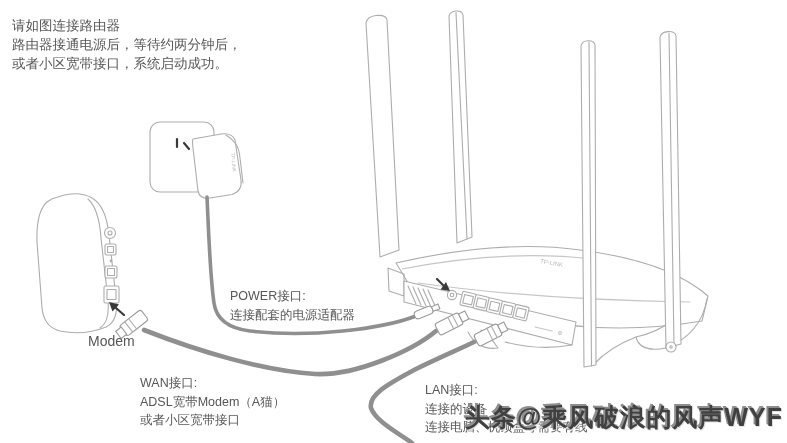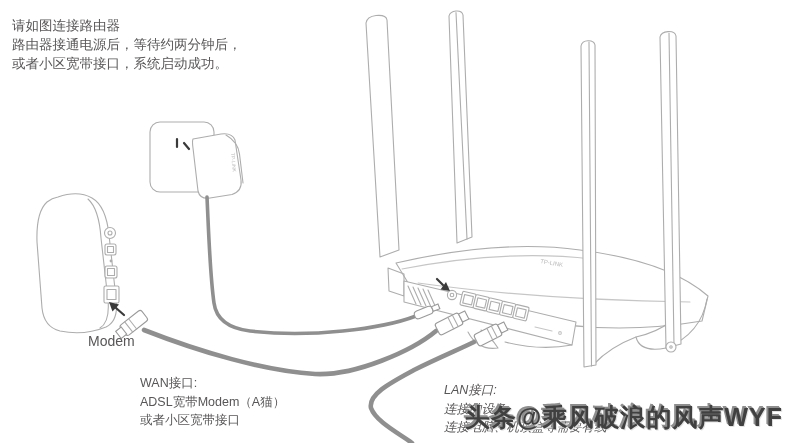--- a/index.html
+++ b/index.html
@@ -6,21 +6,21 @@
   #canvas{
     position:relative;width:787px;height:443px;background:#ffffff;overflow:hidden;
     font-family:"Liberation Sans","DejaVu Sans",sans-serif;
   }
   .txt{position:absolute;color:#585656;}
   #intro{left:12px;top:16px;font-size:13.5px;line-height:19px;}
   #modem-caption{left:88px;top:333px;font-size:14px;}
   .callout{font-size:12.5px;line-height:18.5px;}
   #power-callout{left:230px;top:287px;}
   #wan-callout{left:140px;top:374px;}
-  #lan-callout{left:444px;top:381px;font-style:italic;}
+  #lan-callout{left:425px;top:381px;}
   #watermark{
     position:absolute;right:4px;top:401px;
     font-size:25px;font-weight:bold;letter-spacing:1px;
     color:#404040;
     text-shadow:-2px -2px 0 #8e8e8e,-1px -1px 0 #9a9a9a,1px 1px 0 #e3e3e3;
     white-space:nowrap;
   }
   svg{position:absolute;left:0;top:0;}
   .line{stroke:#adadad;fill:none;stroke-width:1.1;stroke-linecap:round;stroke-linejoin:round;}
   .fillw{fill:#ffffff;}
@@ -179,20 +179,24 @@
   </svg>
 
   <div class="txt" id="intro">
     <div>请如图连接路由器</div>
     <div>路由器接通电源后，等待约两分钟后，</div>
     <div>或者小区宽带接口，系统启动成功。</div>
   </div>
 
   <div class="txt" id="modem-caption">Modem</div>
 
+  <div class="txt callout" id="power-callout">
+    <div>POWER接口:</div>
+    <div>连接配套的电源适配器</div>
+  </div>
 
   <div class="txt callout" id="wan-callout">
     <div>WAN接口:</div>
     <div>ADSL宽带Modem（A猫）</div>
     <div>或者小区宽带接口</div>
   </div>
 
   <div class="txt callout" id="lan-callout">
     <div>LAN接口:</div>
     <div>连接的设备</div>

